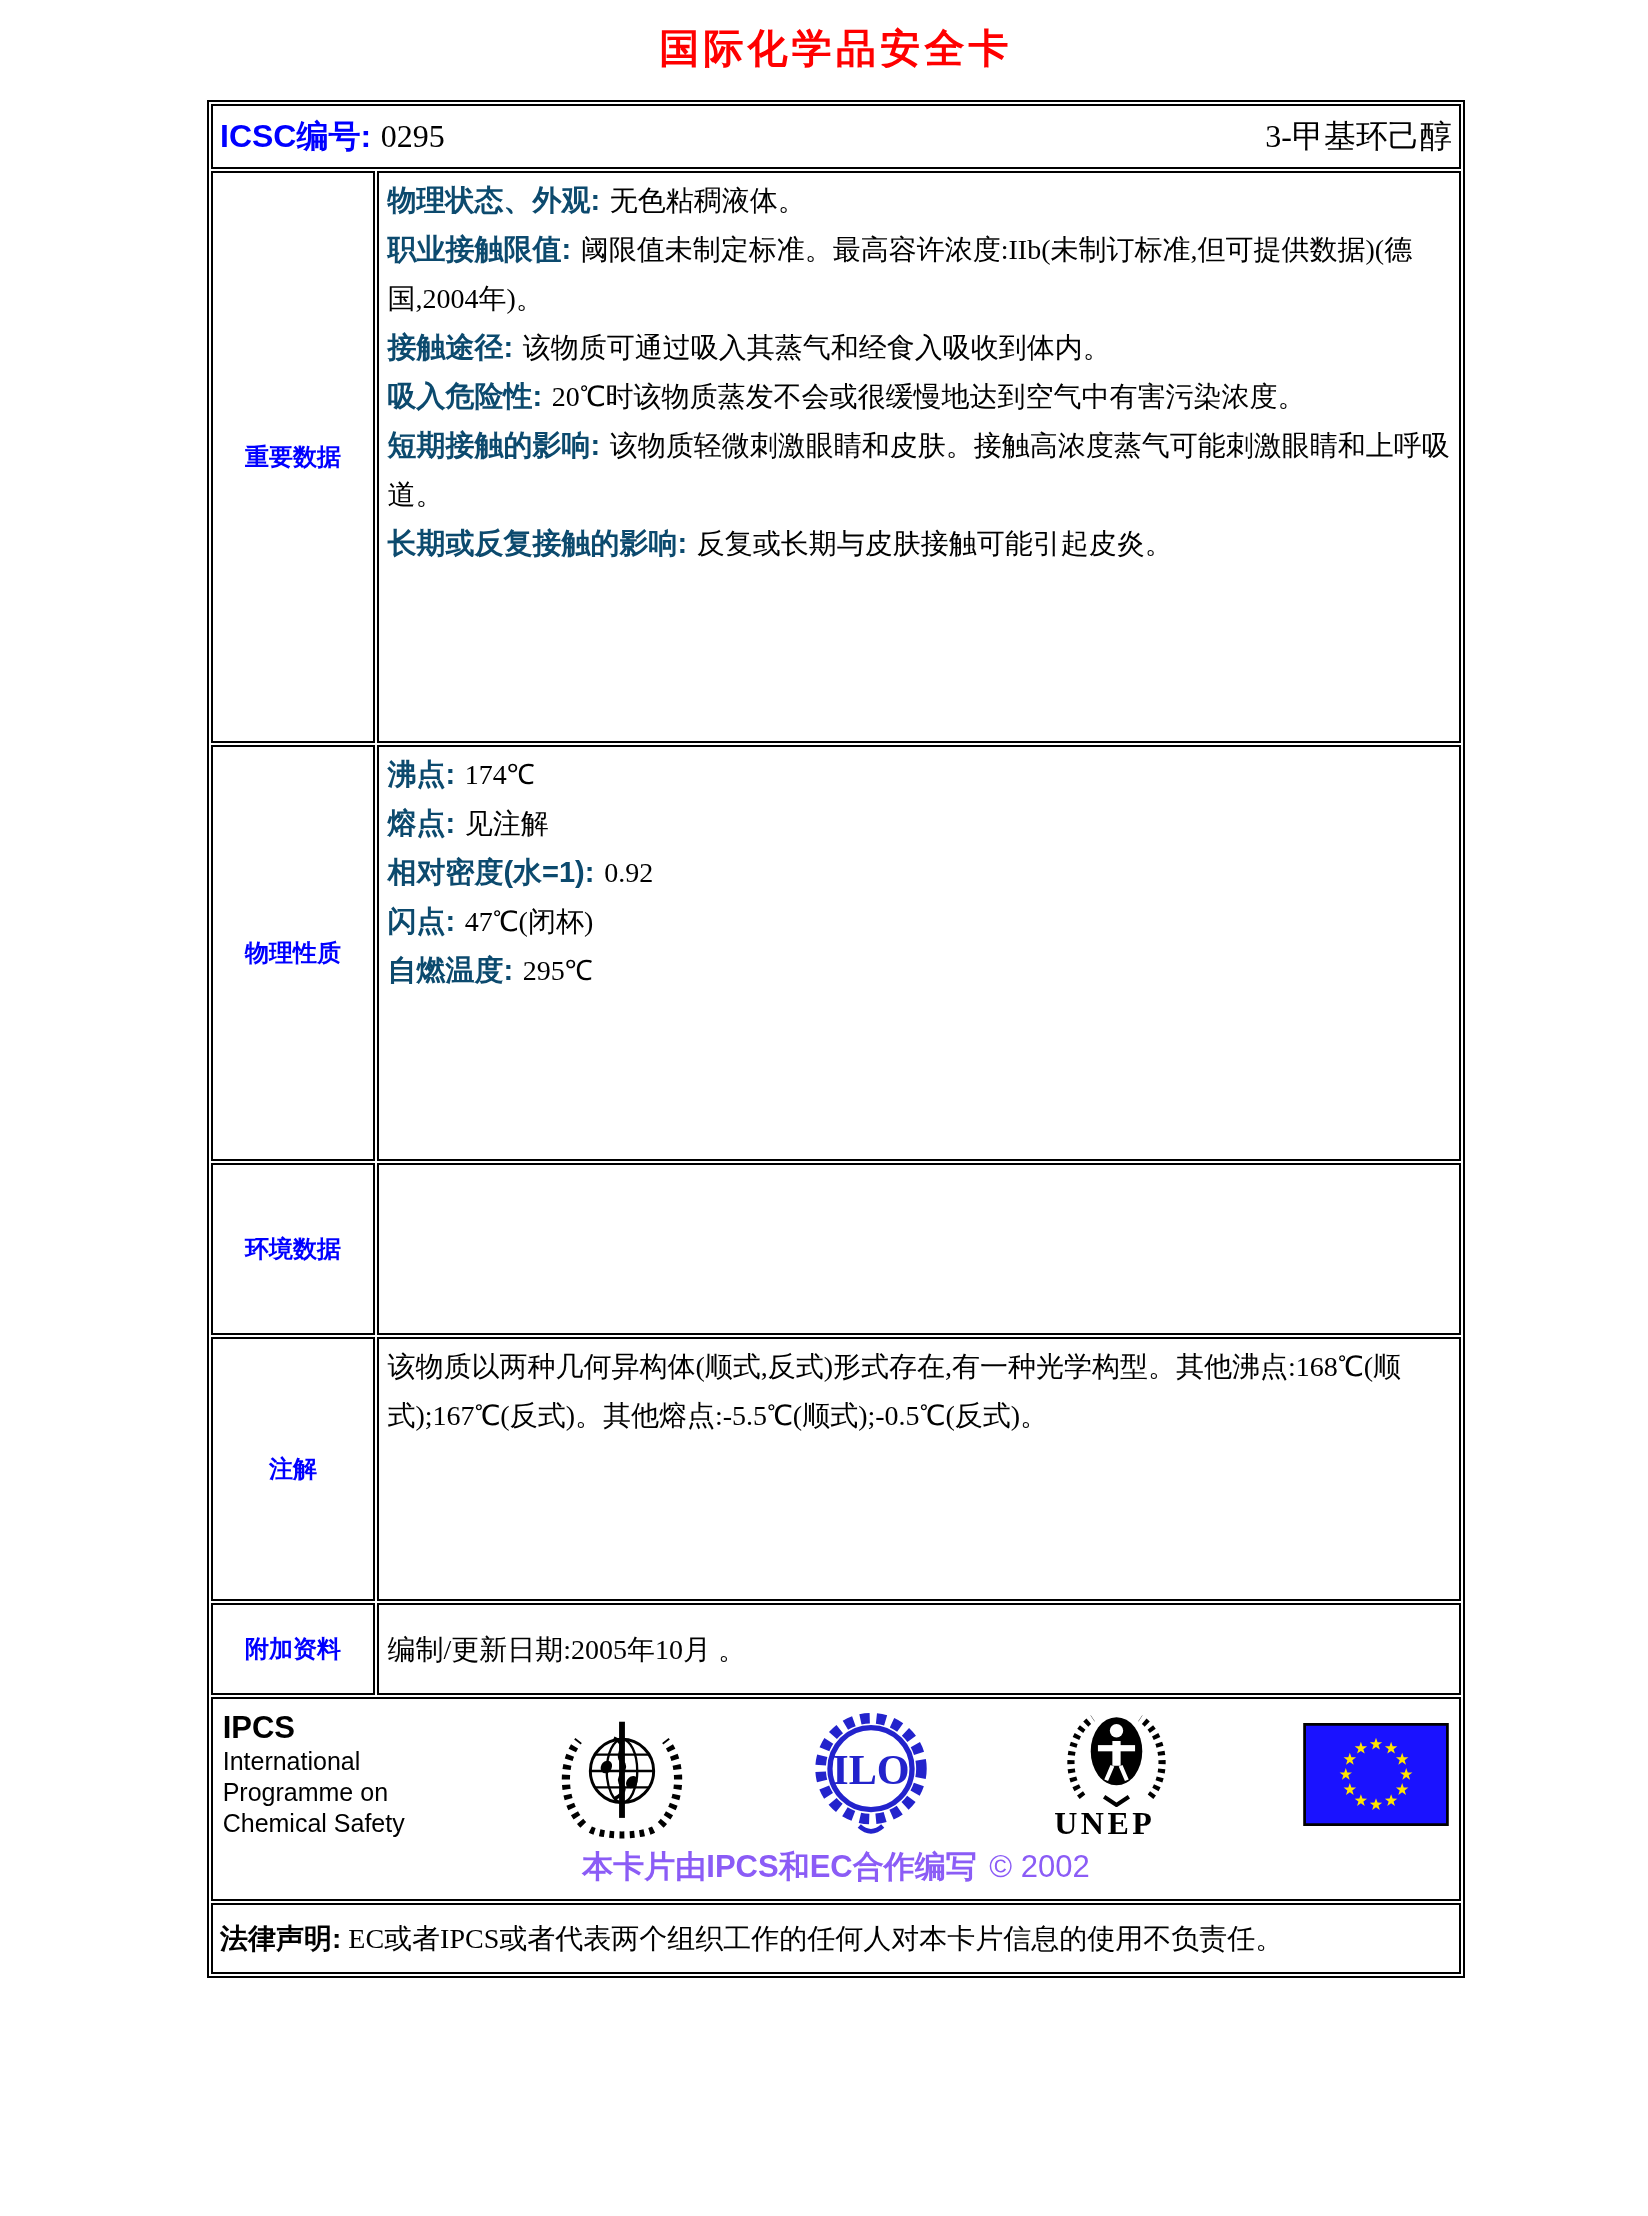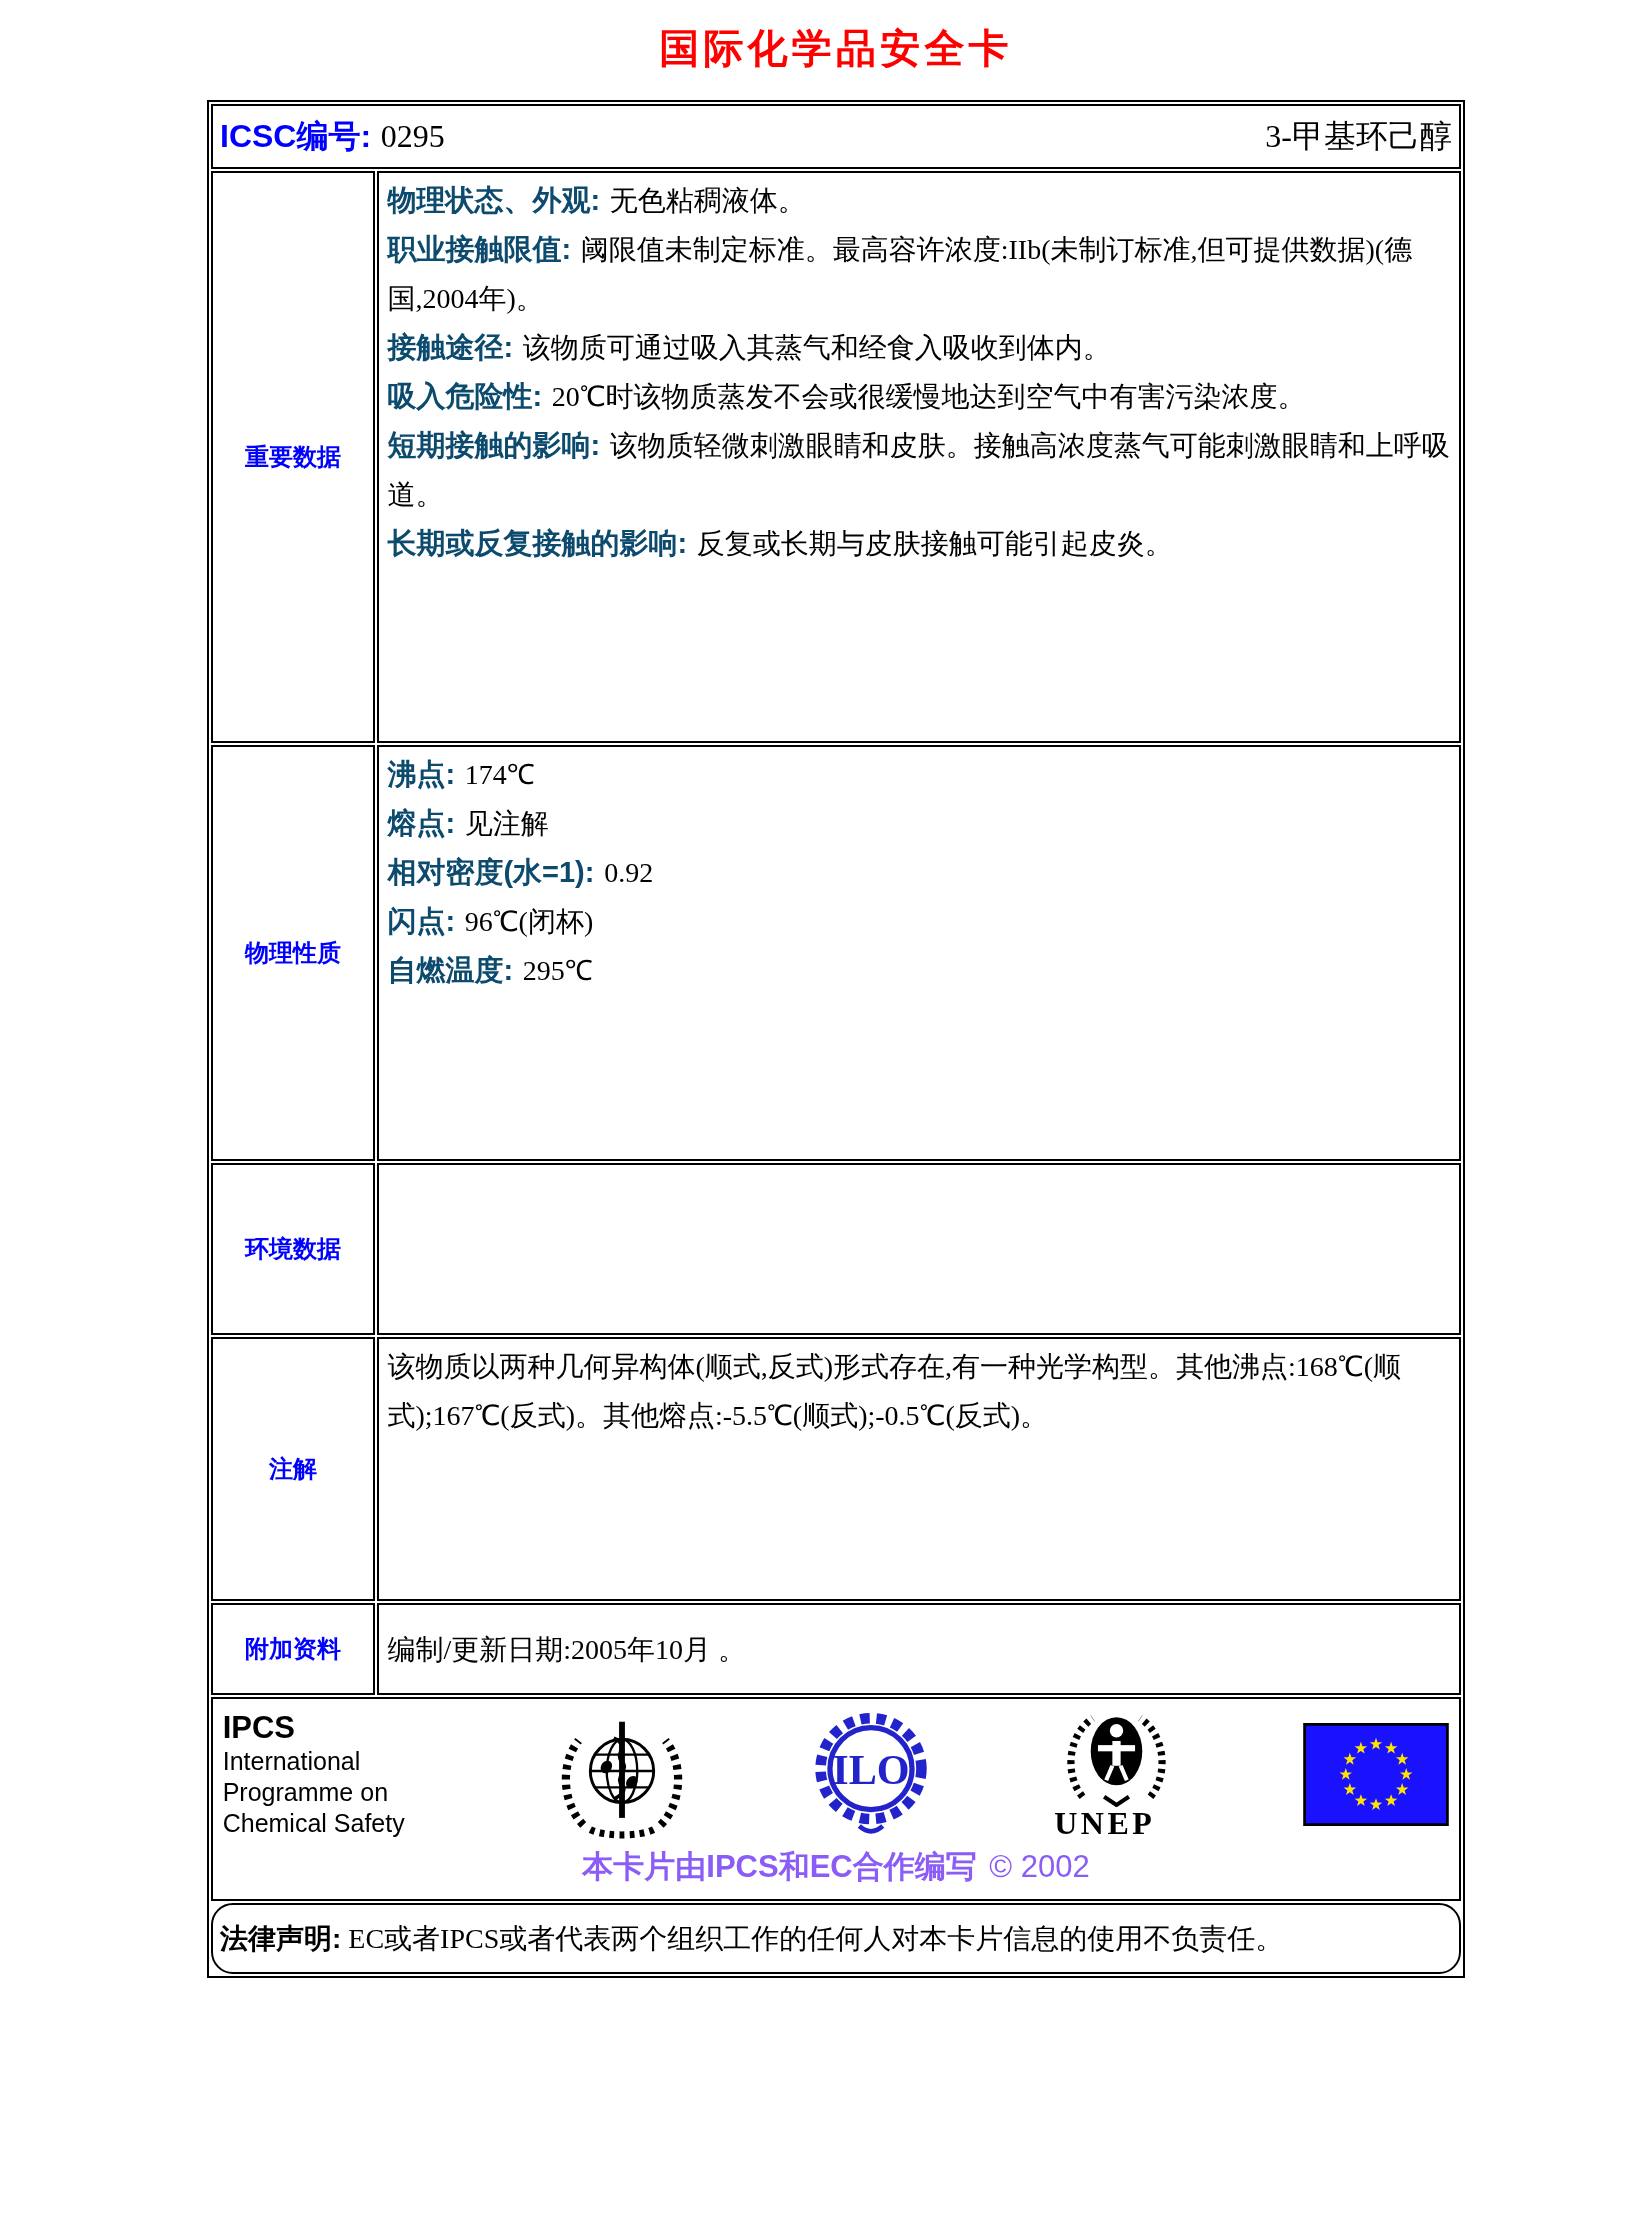--- a/index.html
+++ b/index.html
@@ -22,21 +22,21 @@
   .logo-strip{display:flex;justify-content:space-between;align-items:center;height:136px;}
   .ipcs-block{font-family:"Liberation Sans",sans-serif;color:#000;width:209px;}
   .ipcs-title{font-size:31px;font-weight:bold;line-height:36px;}
   .ipcs-line{font-size:25px;line-height:31px;}
   .unep-wrap{display:flex;flex-direction:column;align-items:flex-start;}
   .unep-text{font-family:"Liberation Serif",serif;font-weight:bold;font-size:32px;letter-spacing:3.5px;line-height:33px;}
   .caption-line{text-align:center;margin-top:4.2px;font-size:31px;color:#8b5cf6;
     font-family:"Liberation Sans",sans-serif;}
   .caption-main{font-weight:bold;}
   .caption-copy{font-weight:normal;margin-left:12.5px;}
-  .legal-cell{font-size:28px;padding:5.6px 7px;vertical-align:middle;border-radius:22px;}
+  .legal-cell{font-size:28px;padding:5.6px 7px;vertical-align:middle;}
   .legal-label{font-weight:bold;font-family:"Liberation Sans",sans-serif;margin-right:7px;}
   .empty-cell{padding:0;}
 </style>
 </head>
 <body>
 
 <div class="page-title">国际化学品安全卡</div>
 
 <table class="card">
   <colgroup>
@@ -67,21 +67,21 @@
       <div class="para"><span class="plabel">长期或反复接触的影响:</span><span>反复或长期与皮肤接触可能引起皮炎。</span></div>
     </td>
   </tr>
 
   <tr>
     <td class="label-cell" style="height:380px">物理性质</td>
     <td class="content-cell">
       <div class="para"><span class="plabel">沸点:</span><span>174℃</span></div>
       <div class="para"><span class="plabel">熔点:</span><span>见注解</span></div>
       <div class="para"><span class="plabel">相对密度(水=1):</span><span>0.92</span></div>
-      <div class="para"><span class="plabel">闪点:</span><span>96℃(闭杯)</span></div>
+      <div class="para"><span class="plabel">闪点:</span><span>47℃(闭杯)</span></div>
       <div class="para"><span class="plabel">自燃温度:</span><span>295℃</span></div>
     </td>
   </tr>
 
   <tr>
     <td class="label-cell" style="height:136px">环境数据</td>
     <td class="content-cell empty-cell"></td>
   </tr>
 
   <tr>

